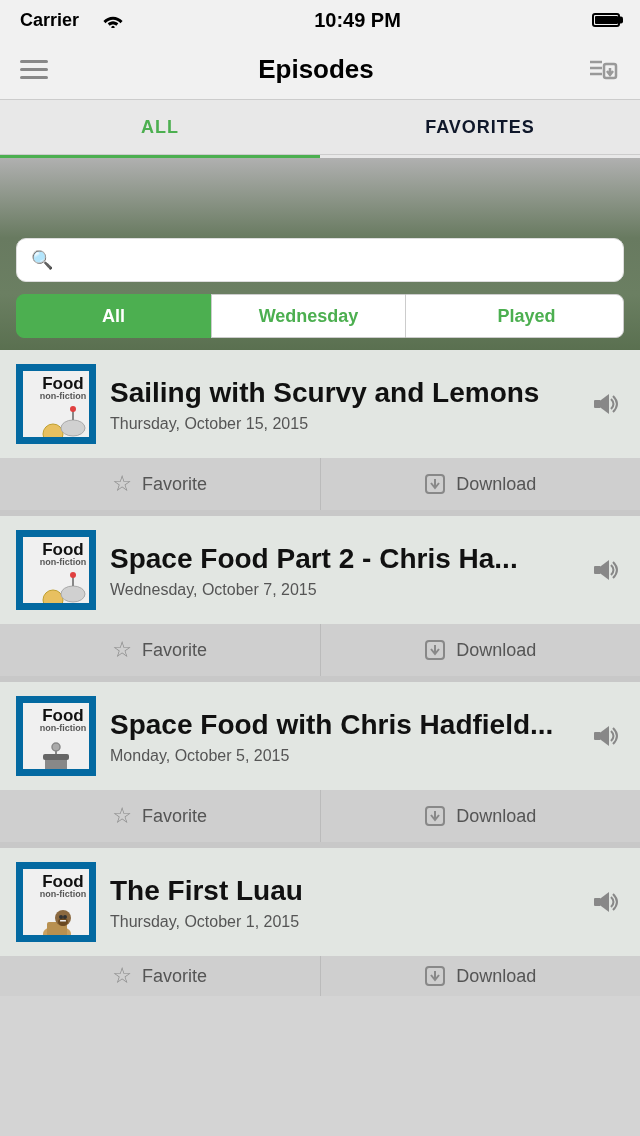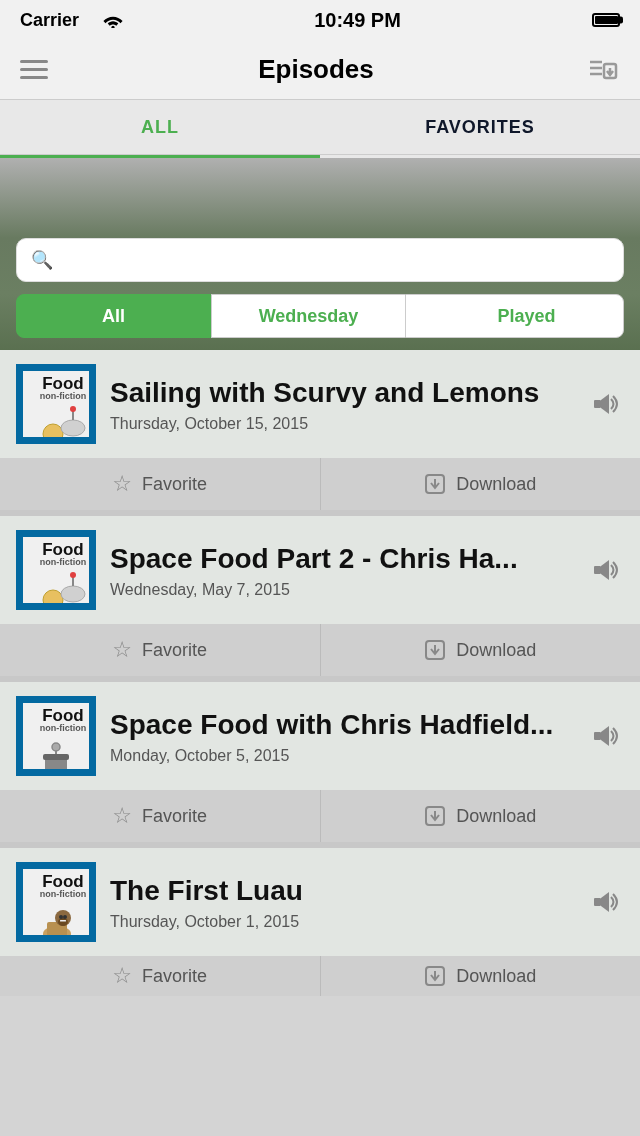--- a/index.html
+++ b/index.html
@@ -309,21 +309,21 @@
               <circle cx="16" cy="28" r="10" fill="#e8c060" stroke="#c0a030" stroke-width="1"></circle>
               <ellipse cx="36" cy="22" rx="12" ry="8" fill="#d0d0d0" stroke="#aaa" stroke-width="1"></ellipse>
               <line x1="36" y1="14" x2="36" y2="4" stroke="#888" stroke-width="2"></line>
               <circle cx="36" cy="3" r="3" fill="#e04040"></circle>
             </svg>
           </div>
         </div>
       </div>
       <div class="episode-info">
         <div class="episode-title">Space Food Part 2 - Chris Ha...</div>
-        <div class="episode-date">Wednesday, May 7, 2015</div>
+        <div class="episode-date">Wednesday, October 7, 2015</div>
       </div>
       <div class="speaker-icon">
         <svg width="30" height="30" viewBox="0 0 30 30">
           <rect x="3" y="11" width="7" height="8" fill="#888" rx="1"></rect>
           <polygon points="10,11 18,5 18,25 10,19" fill="#888"></polygon>
           <path d="M20 10 Q25 15 20 20" stroke="#888" stroke-width="2" fill="none"></path>
           <path d="M22 7 Q30 15 22 23" stroke="#888" stroke-width="2" fill="none"></path>
         </svg>
       </div>
     </div>

